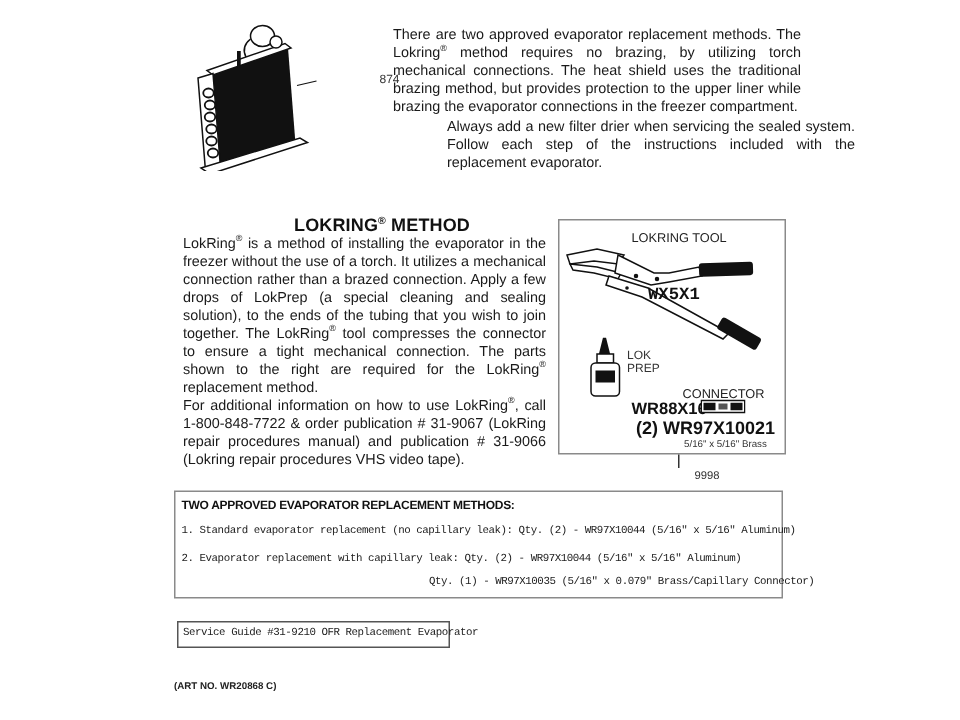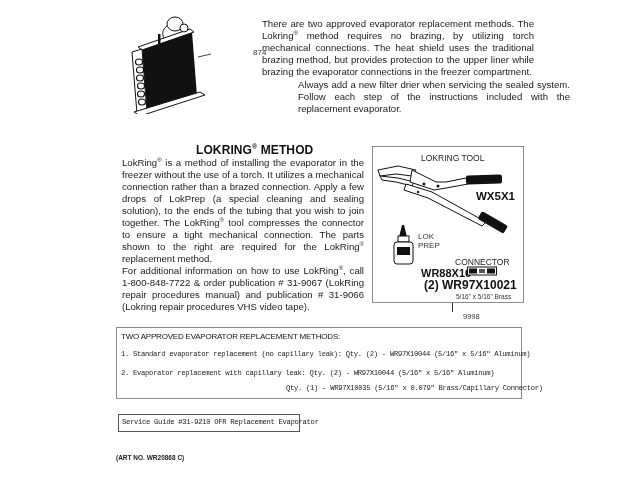--- a/index.html
+++ b/index.html
@@ -20,37 +20,37 @@
   #lok-p2 { left: 122px; top: 265px; width: 242px; }
 
   #evap-fig { left: 112px; top: 14px; width: 145px; height: 100px; }
   #evap-label { left: 213px; top: 48px; font-size: 8px; color: #333; padding-left: 40px; }
 
   #tool-box {
     left: 372px; top: 146px; width: 152px; height: 157px;
     border: 1px solid #8a8a8a; box-sizing: border-box;
   }
   #tool-title { left: 421px; top: 153px; font-size: 8.5px; color: #222; }
-  #tool-part { left: 476px; top: 190px; font-size: 11.5px; font-weight: bold; }
+  #tool-part { left: 432px; top: 190px; font-size: 11.5px; font-weight: bold; font-family: Liberation Mono, monospace; }
   #lok-label { left: 418px; top: 232px; font-size: 8px; line-height: 9px; color: #333; }
   #prep-part { left: 381px; top: 267px; font-size: 11px; font-weight: bold; margin-left: 40px; }
   #conn-title { left: 455px; top: 257px; font-size: 8.5px; color: #222; }
   #conn-part { left: 424px; top: 278px; font-size: 12px; font-weight: bold; }
   #conn-size { left: 456px; top: 293px; font-size: 6.5px; color: #333; }
   #leader-9998 { left: 452px; top: 303px; width: 1px; height: 9px; background: #333; }
   #fig-num { left: 444px; top: 312px; font-size: 7.5px; color: #333; padding-left: 19px; }
   #tool-fig { left: 376px; top: 162px; width: 146px; height: 72px; }
   #bottle-fig { left: 390px; top: 225px; width: 28px; height: 40px; }
   #conn-fig { left: 467px; top: 266px; width: 30px; height: 10px; }
 
   #methods-box {
     left: 116px; top: 327px; width: 406px; height: 72px;
     border: 1px solid #8a8a8a; box-sizing: border-box;
   }
-  #methods-title { left: 121px; top: 332px; font-size: 8px; font-weight: normal; letter-spacing: -0.2px; }
+  #methods-title { left: 121px; top: 332px; font-size: 8px; font-weight: bold; letter-spacing: -0.2px; }
   .mono { font-family: "Liberation Mono", monospace; font-size: 7.2px; color: #222; white-space: pre; letter-spacing: -0.3px; }
   #m1 { left: 121px; top: 350px; }
   #m2 { left: 121px; top: 369px; }
   #m3 { left: 286px; top: 384px; }
 
   #guide-box {
     left: 118px; top: 414px; width: 182px; height: 18px;
     border: 1px solid #555; box-sizing: border-box;
   }
   #guide-text { left: 122px; top: 418px; }

